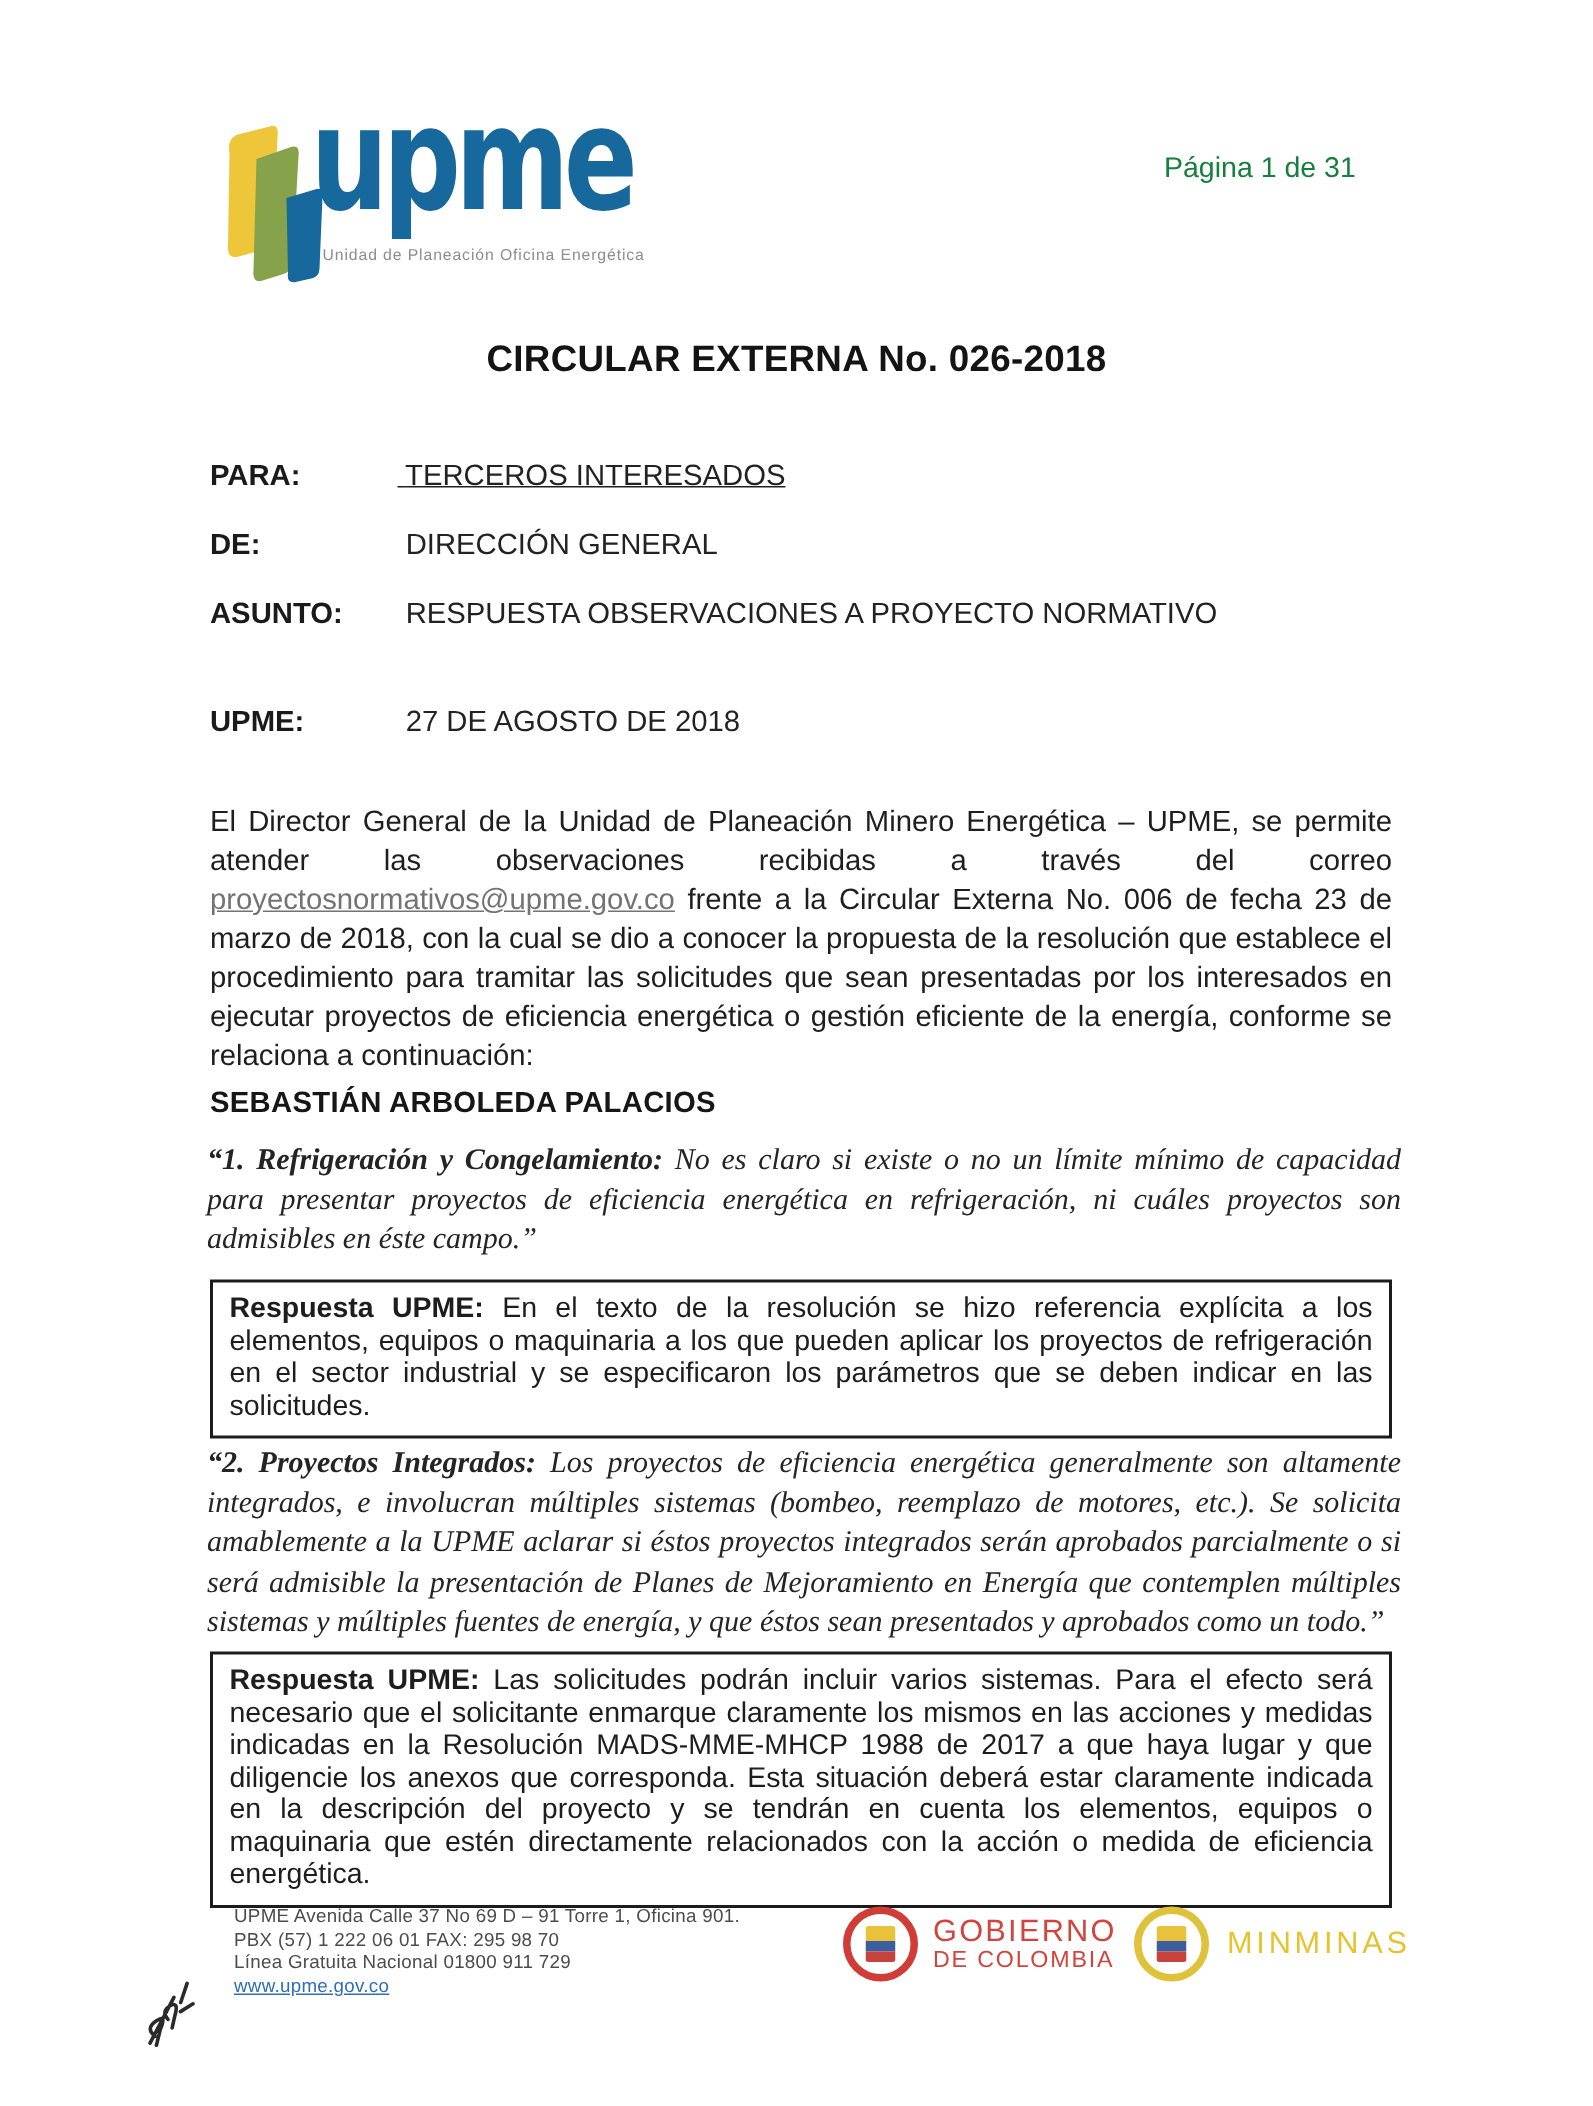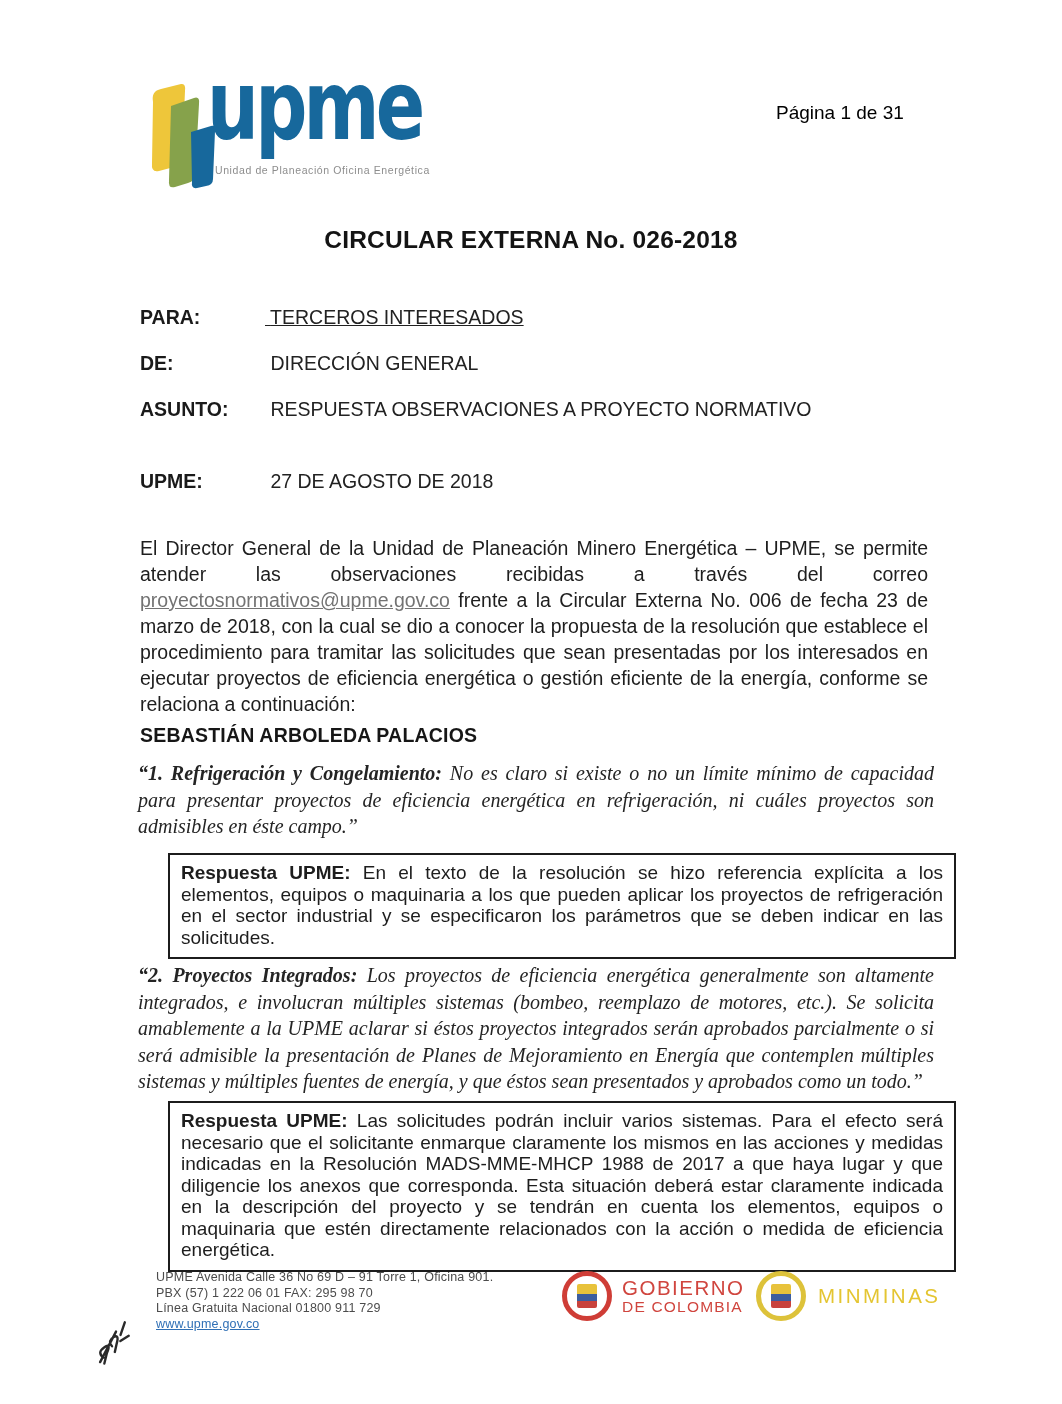--- a/index.html
+++ b/index.html
@@ -16,21 +16,21 @@
   .wordmark {
     position:absolute; left:62px; top:-22px;
     font-family:"DejaVu Sans", sans-serif; font-weight:bold;
     font-size:96px; line-height:1; color:#17689c; letter-spacing:-5px;
     transform:scaleX(0.76); transform-origin:left top;
   }
   .tagline {
     position:absolute; left:70px; top:84px;
     font-size:10.5px; color:#8d8d8d; letter-spacing:0.6px; white-space:nowrap;
   }
-  .page-number { position:absolute; left:776px; top:102px; font-size:19px; color:#000000; }
+  .page-number { position:absolute; left:776px; top:102px; font-size:19px; color:#15803d; }
 
   
   .doc-title {
     position:absolute; top:226px; left:0; width:100%; text-align:center;
     font-size:24.5px; font-weight:bold; color:#141414; letter-spacing:0.2px;
   }
 
   
   .meta-row { position:absolute; left:140px; width:800px; font-size:19.5px; }
   .meta-row .lbl { display:inline-block; width:125px; font-weight:bold; color:#1a1a1a; }
@@ -59,21 +59,20 @@
   }
   #quote-1 { top:760px; }
   #quote-2 { top:962px; }
   .quote .q-lead { font-weight:bold; }
 
   .respuesta-box {
     position:absolute; left:140px; width:788px;
     border:2px solid #1c1c1c; padding:7px 11px 9px 11px;
     font-size:19px; line-height:21.5px; text-align:justify; color:#1d1d1d;
     background:#fff;
-    margin-left:28px;
   }
   #respuesta-1 { top:853px; }
   #respuesta-2 { top:1101px; }
   .respuesta-box .r-lead { font-weight:bold; }
 
   
   .footer-address {
     position:absolute; left:156px; top:1270px;
     font-size:12.5px; line-height:15.5px; color:#4c4c4c; letter-spacing:0.2px;
   }
@@ -141,21 +140,21 @@
 
   <p class="quote" id="quote-1"><span class="q-lead">“1. Refrigeración y Congelamiento:</span><span> No es claro si existe o no un límite mínimo de capacidad para presentar proyectos de eficiencia energética en refrigeración, ni cuáles proyectos son admisibles en éste campo.”</span></p>
 
   <div class="respuesta-box" id="respuesta-1"><span class="r-lead">Respuesta UPME:</span><span> En el texto de la resolución se hizo referencia explícita a los elementos, equipos o maquinaria a los que pueden aplicar los proyectos de refrigeración en el sector industrial y se especificaron los parámetros que se deben indicar en las solicitudes.</span></div>
 
   <p class="quote" id="quote-2"><span class="q-lead">“2. Proyectos Integrados:</span><span> Los proyectos de eficiencia energética generalmente son altamente integrados, e involucran múltiples sistemas (bombeo, reemplazo de motores, etc.). Se solicita amablemente a la UPME aclarar si éstos proyectos integrados serán aprobados parcialmente o si será admisible la presentación de Planes de Mejoramiento en Energía que contemplen múltiples sistemas y múltiples fuentes de energía, y que éstos sean presentados y aprobados como un todo.”</span></p>
 
   <div class="respuesta-box" id="respuesta-2"><span class="r-lead">Respuesta UPME:</span><span> Las solicitudes podrán incluir varios sistemas. Para el efecto será necesario que el solicitante enmarque claramente los mismos en las acciones y medidas indicadas en la Resolución MADS-MME-MHCP 1988 de 2017 a que haya lugar y que diligencie los anexos que corresponda. Esta situación deberá estar claramente indicada en la descripción del proyecto y se tendrán en cuenta los elementos, equipos o maquinaria que estén directamente relacionados con la acción o medida de eficiencia energética.</span></div>
 
   <div class="footer-address">
-    <div>UPME Avenida Calle 36 No 69 D – 91 Torre 1, Oficina 901.</div>
+    <div>UPME Avenida Calle 37 No 69 D – 91 Torre 1, Oficina 901.</div>
     <div>PBX (57) 1 222 06 01 FAX: 295 98 70</div>
     <div>Línea Gratuita Nacional 01800 911 729</div>
     <a class="site-link" href="#">www.upme.gov.co</a>
   </div>
 
   <div class="gov-logo">
     <span class="seal red">
       <span class="coat">
           <span class="c1"></span>
           <span class="c2"></span>

